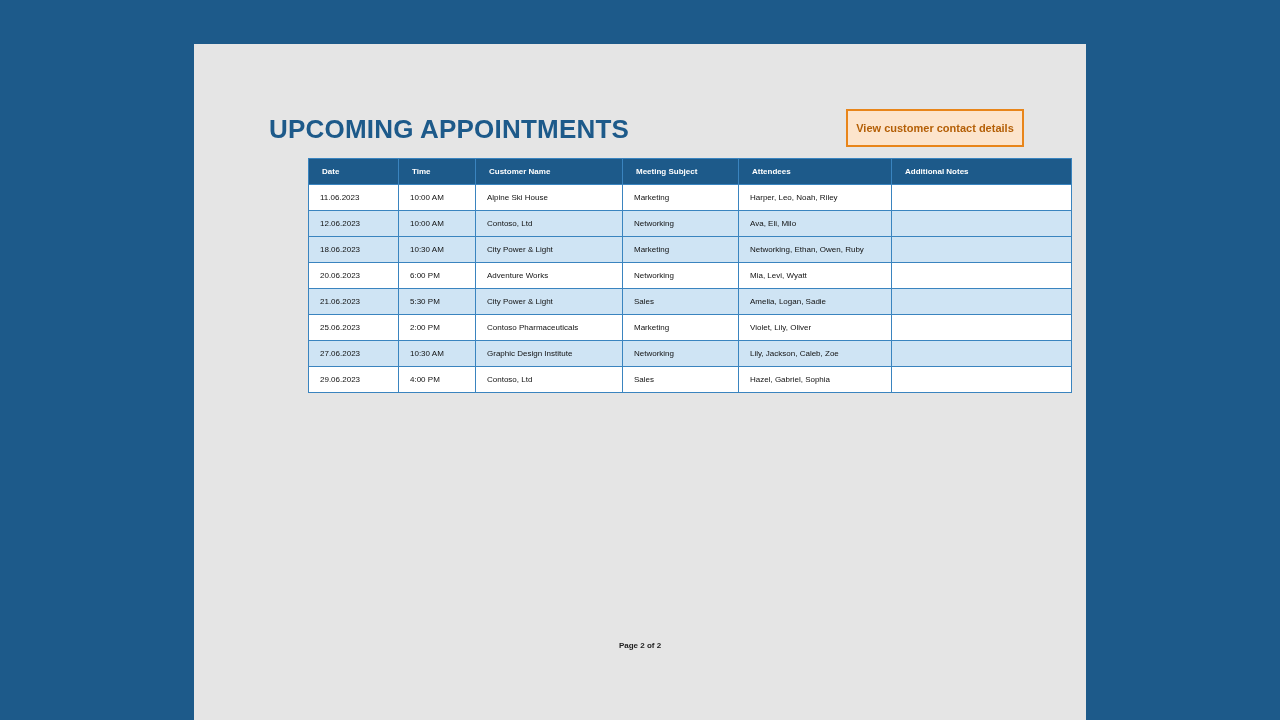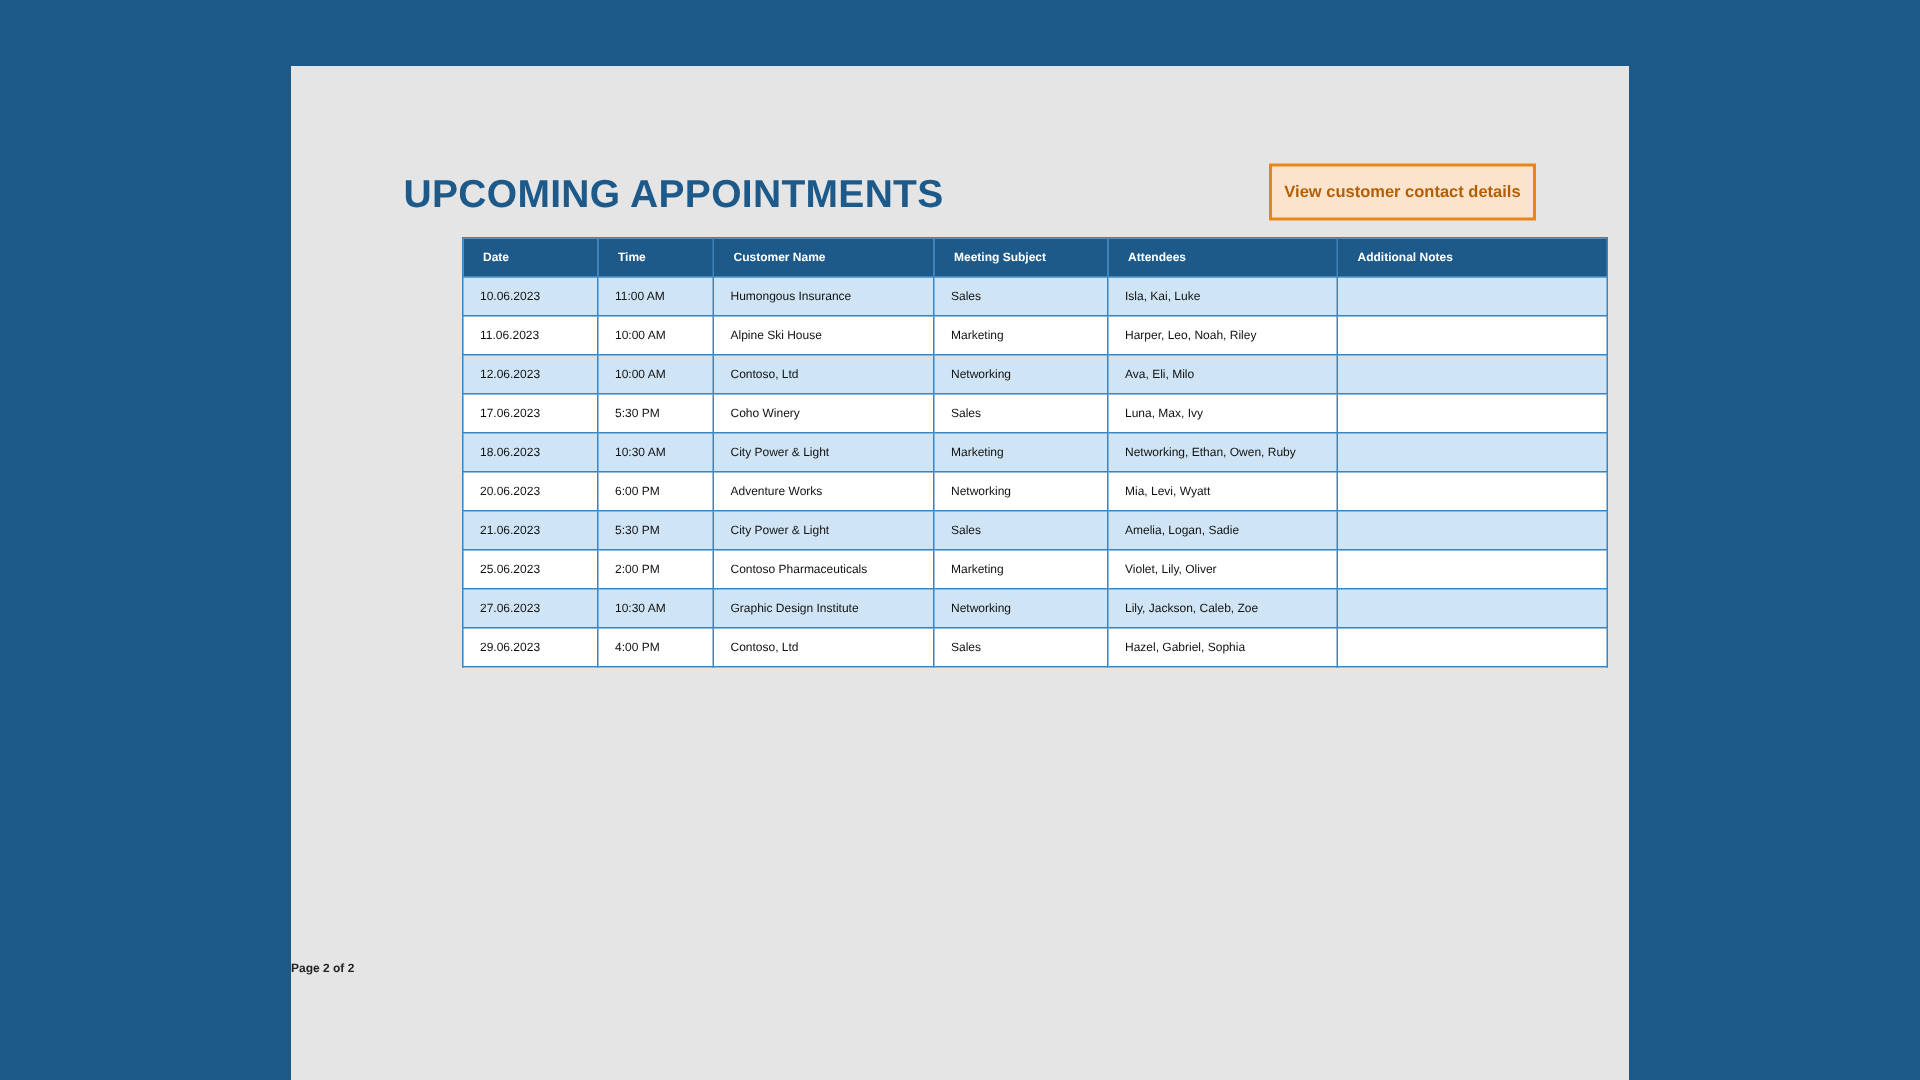--- a/index.html
+++ b/index.html
@@ -6,21 +6,21 @@
   body { width:1280px; height:720px; background:#1d5a8a; position:relative; overflow:hidden; font-family:"Liberation Sans", sans-serif; }
   .page { position:absolute; left:194px; top:44px; width:892px; height:709px; background:#e5e5e5; }
   .title { position:absolute; left:75px; top:70px; font-size:26px; font-weight:bold; color:#1d5a8a; letter-spacing:0.2px; margin:0; }
   .contact-btn { position:absolute; left:652px; top:65px; width:178px; height:38px; box-sizing:border-box; border:2px solid #e8851a; background:#fce4cc; color:#b45f06; font-size:11px; font-weight:bold; display:flex; align-items:center; justify-content:center; cursor:pointer; }
   table.appts { position:absolute; left:70px; top:114px; width:763px; border-collapse:collapse; table-layout:fixed;margin-left:44px; }
   table.appts th, table.appts td { border:1.5px solid #3a84bf; font-size:8px; text-align:left; padding:0 0 0 13px; height:25px; color:#111; }
   table.appts th { background:#1d5a8a; color:#fff; font-weight:bold; height:25px; border-color:#3a84bf; }
   table.appts td { padding-left:11px; }
   table.appts tr.alt td { background:#cfe4f4; }
   table.appts tr.plain td { background:#ffffff; }
-  .footer { position:absolute; left:0; width:100%; top:597px; text-align:left; font-size:8px; font-weight:bold; color:#222; }
+  .footer { position:absolute; left:0; width:100%; top:597px; text-align:center; font-size:8px; font-weight:bold; color:#222; }
 </style>
 </head>
 <body>
 
 <div class="page">
   <h1 class="title">UPCOMING APPOINTMENTS</h1>
   <div class="contact-btn">View customer contact details</div>
 
   <table class="appts">
     <colgroup>
@@ -35,50 +35,34 @@
       <tr>
         <th>Date</th>
         <th>Time</th>
         <th>Customer Name</th>
         <th>Meeting Subject</th>
         <th>Attendees</th>
         <th>Additional Notes</th>
       </tr>
     </thead>
     <tbody id="tbody">
-        <tr class="alt">
-          <td>10.06.2023</td>
-          <td>11:00 AM</td>
-          <td>Humongous Insurance</td>
-          <td>Sales</td>
-          <td>Isla, Kai, Luke</td>
-          <td></td>
-        </tr>
         <tr class="plain">
           <td>11.06.2023</td>
           <td>10:00 AM</td>
           <td>Alpine Ski House</td>
           <td>Marketing</td>
           <td>Harper, Leo, Noah, Riley</td>
           <td></td>
         </tr>
         <tr class="alt">
           <td>12.06.2023</td>
           <td>10:00 AM</td>
           <td>Contoso, Ltd</td>
           <td>Networking</td>
           <td>Ava, Eli, Milo</td>
-          <td></td>
-        </tr>
-        <tr class="plain">
-          <td>17.06.2023</td>
-          <td>5:30 PM</td>
-          <td>Coho Winery</td>
-          <td>Sales</td>
-          <td>Luna, Max, Ivy</td>
           <td></td>
         </tr>
         <tr class="alt">
           <td>18.06.2023</td>
           <td>10:30 AM</td>
           <td>City Power &amp; Light</td>
           <td>Marketing</td>
           <td>Networking, Ethan, Owen, Ruby</td>
           <td></td>
         </tr>

